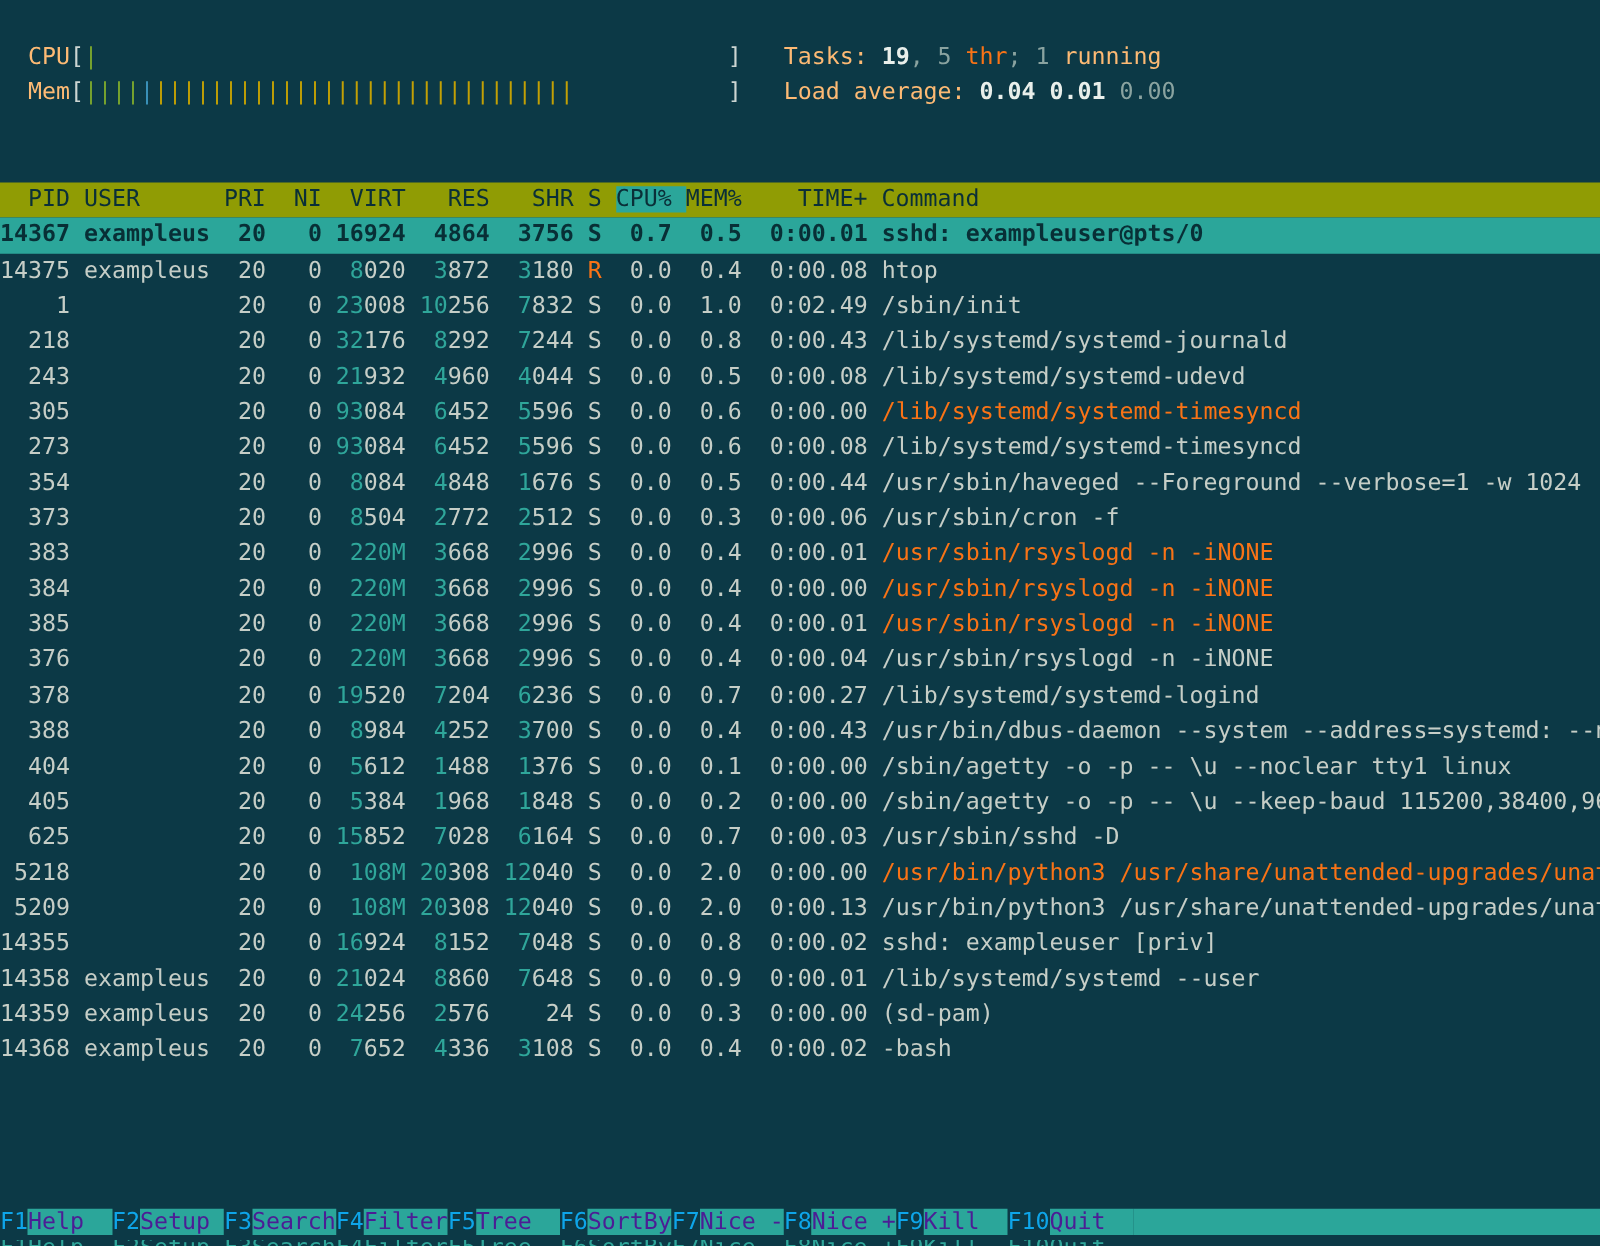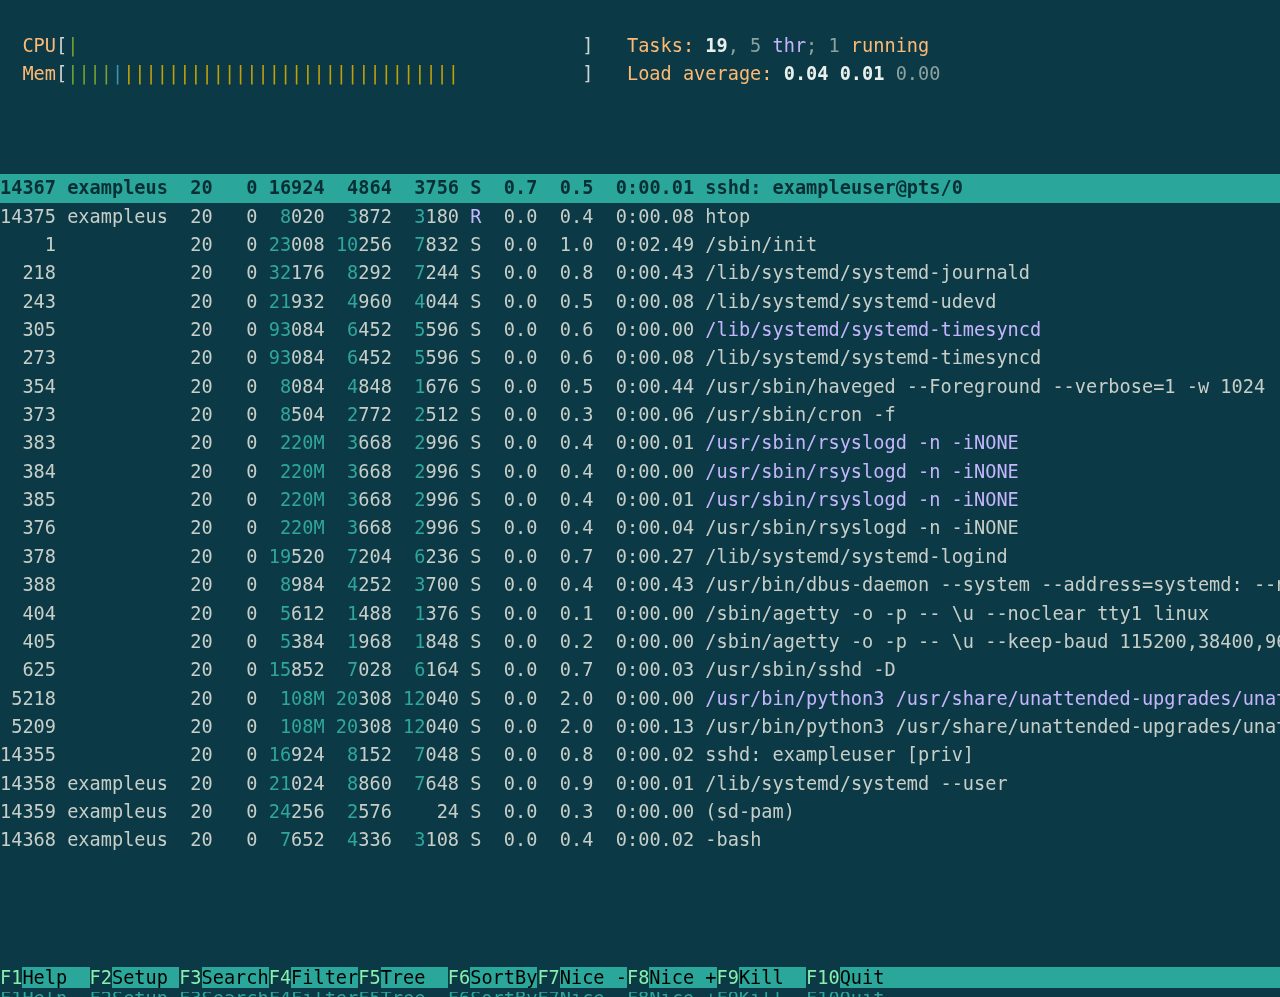--- a/index.html
+++ b/index.html
@@ -5,43 +5,44 @@
   html,body{margin:0;padding:0;background:#0c3946;}
   .screen{position:relative;width:1280px;height:997px;overflow:hidden;background:#0c3946;
           font-family:"DejaVu Sans Mono",monospace;font-size:18.6px;}
   .line{white-space:pre;height:28.35px;line-height:28.35px;overflow:hidden;}
   .abs{position:absolute;left:0;right:0;}
   .c-text{color:#c6cec7}
   .c-teal{color:#fdba74}
   .c-cyan{color:#2fa69a}
   .c-bold{color:#e9efeb;font-weight:bold}
   .c-dim{color:#8aa3a0}
-  .c-yellow{color:#c4b5fd}
+  .c-yellow{color:#f97316}
   .c-bracket{color:#ccd5d2}
   .bar-g{color:#78a42e}
   .bar-b{color:#3b93bb}
   .bar-y{color:#c2a005}
   .thead{background:#909c04}
   .thead span{color:#0a2f38}
   .thead .sort{background:#2ba69a}
   .row.selected{background:#2ba69a}
   .row.selected span{color:#082f36;font-weight:bold}
-  .fnbar .fk{color:#86efac}
-  .fnbar .fl{background:#2ba69a;color:#000000}
+  .fnbar .fk{color:#0ea5e9}
+  .fnbar .fl{background:#2ba69a;color:#4c1d95}
   .sliver{position:absolute;top:992px;left:0;right:0;height:5px;overflow:hidden}
   .sliver .line{margin-top:-7px;color:#2fa69a}
 </style>
 </head>
 <body>
 
 <div class="screen">
   <div class="abs" style="top:32px">
       <div class="line"><span class="c-teal">  CPU</span><span class="c-bracket">[</span><span class="bar-g">|</span><span>                                             </span><span class="c-bracket">]</span><span>   </span><span><span class="c-teal">Tasks: </span><span class="c-bold">19</span><span class="c-dim">, </span><span class="c-dim">5</span><span class="c-yellow"> thr</span><span class="c-dim">; </span><span class="c-dim">1</span><span class="c-teal"> running</span></span></div>
       <div class="line"><span class="c-teal">  Mem</span><span class="c-bracket">[</span><span class="bar-g">||||</span><span class="bar-b">|</span><span class="bar-y">||||||||||||||||||||||||||||||</span><span>           </span><span class="c-bracket">]</span><span>   </span><span><span class="c-teal">Load average: </span><span class="c-bold">0.04 </span><span class="c-bold">0.01 </span><span class="c-dim">0.00</span></span></div>
     </div>
+  <div class="abs line thead" style="top:146px"><span>  PID USER      PRI  NI  VIRT   RES   SHR S </span><span class="sort">CPU% </span><span>MEM%    TIME+ Command</span></div>
   <div class="abs" style="top:174.35px">
       <div class="line row selected"><span class="c-text">14367 </span><span class="c-text">exampleus </span><span class="c-text"> 20</span><span class="c-text">   0</span><span class="c-cyan"> 16</span><span class="c-text">924</span><span class="c-cyan">  4</span><span class="c-text">864</span><span class="c-cyan">  3</span><span class="c-text">756</span><span class="c-text"> </span><span class="c-text">S</span><span class="c-text">  0.7  0.5  0:00.01 </span><span class="c-text">sshd: exampleuser@pts/0</span></div>
       <div class="line row"><span class="c-text">14375 </span><span class="c-text">exampleus </span><span class="c-text"> 20</span><span class="c-text">   0</span><span class="c-cyan">  8</span><span class="c-text">020</span><span class="c-cyan">  3</span><span class="c-text">872</span><span class="c-cyan">  3</span><span class="c-text">180</span><span class="c-text"> </span><span class="c-yellow">R</span><span class="c-text">  0.0  0.4  0:00.08 </span><span class="c-text">htop</span></div>
       <div class="line row"><span class="c-text">    1 </span><span class="c-text">          </span><span class="c-text"> 20</span><span class="c-text">   0</span><span class="c-cyan"> 23</span><span class="c-text">008</span><span class="c-cyan"> 10</span><span class="c-text">256</span><span class="c-cyan">  7</span><span class="c-text">832</span><span class="c-text"> </span><span class="c-text">S</span><span class="c-text">  0.0  1.0  0:02.49 </span><span class="c-text">/sbin/init</span></div>
       <div class="line row"><span class="c-text">  218 </span><span class="c-text">          </span><span class="c-text"> 20</span><span class="c-text">   0</span><span class="c-cyan"> 32</span><span class="c-text">176</span><span class="c-cyan">  8</span><span class="c-text">292</span><span class="c-cyan">  7</span><span class="c-text">244</span><span class="c-text"> </span><span class="c-text">S</span><span class="c-text">  0.0  0.8  0:00.43 </span><span class="c-text">/lib/systemd/systemd-journald</span></div>
       <div class="line row"><span class="c-text">  243 </span><span class="c-text">          </span><span class="c-text"> 20</span><span class="c-text">   0</span><span class="c-cyan"> 21</span><span class="c-text">932</span><span class="c-cyan">  4</span><span class="c-text">960</span><span class="c-cyan">  4</span><span class="c-text">044</span><span class="c-text"> </span><span class="c-text">S</span><span class="c-text">  0.0  0.5  0:00.08 </span><span class="c-text">/lib/systemd/systemd-udevd</span></div>
       <div class="line row"><span class="c-text">  305 </span><span class="c-text">          </span><span class="c-text"> 20</span><span class="c-text">   0</span><span class="c-cyan"> 93</span><span class="c-text">084</span><span class="c-cyan">  6</span><span class="c-text">452</span><span class="c-cyan">  5</span><span class="c-text">596</span><span class="c-text"> </span><span class="c-text">S</span><span class="c-text">  0.0  0.6  0:00.00 </span><span class="c-yellow">/lib/systemd/systemd-timesyncd</span></div>
       <div class="line row"><span class="c-text">  273 </span><span class="c-text">          </span><span class="c-text"> 20</span><span class="c-text">   0</span><span class="c-cyan"> 93</span><span class="c-text">084</span><span class="c-cyan">  6</span><span class="c-text">452</span><span class="c-cyan">  5</span><span class="c-text">596</span><span class="c-text"> </span><span class="c-text">S</span><span class="c-text">  0.0  0.6  0:00.08 </span><span class="c-text">/lib/systemd/systemd-timesyncd</span></div>
       <div class="line row"><span class="c-text">  354 </span><span class="c-text">          </span><span class="c-text"> 20</span><span class="c-text">   0</span><span class="c-cyan">  8</span><span class="c-text">084</span><span class="c-cyan">  4</span><span class="c-text">848</span><span class="c-cyan">  1</span><span class="c-text">676</span><span class="c-text"> </span><span class="c-text">S</span><span class="c-text">  0.0  0.5  0:00.44 </span><span class="c-text">/usr/sbin/haveged --Foreground --verbose=1 -w 1024</span></div>
       <div class="line row"><span class="c-text">  373 </span><span class="c-text">          </span><span class="c-text"> 20</span><span class="c-text">   0</span><span class="c-cyan">  8</span><span class="c-text">504</span><span class="c-cyan">  2</span><span class="c-text">772</span><span class="c-cyan">  2</span><span class="c-text">512</span><span class="c-text"> </span><span class="c-text">S</span><span class="c-text">  0.0  0.3  0:00.06 </span><span class="c-text">/usr/sbin/cron -f</span></div>

